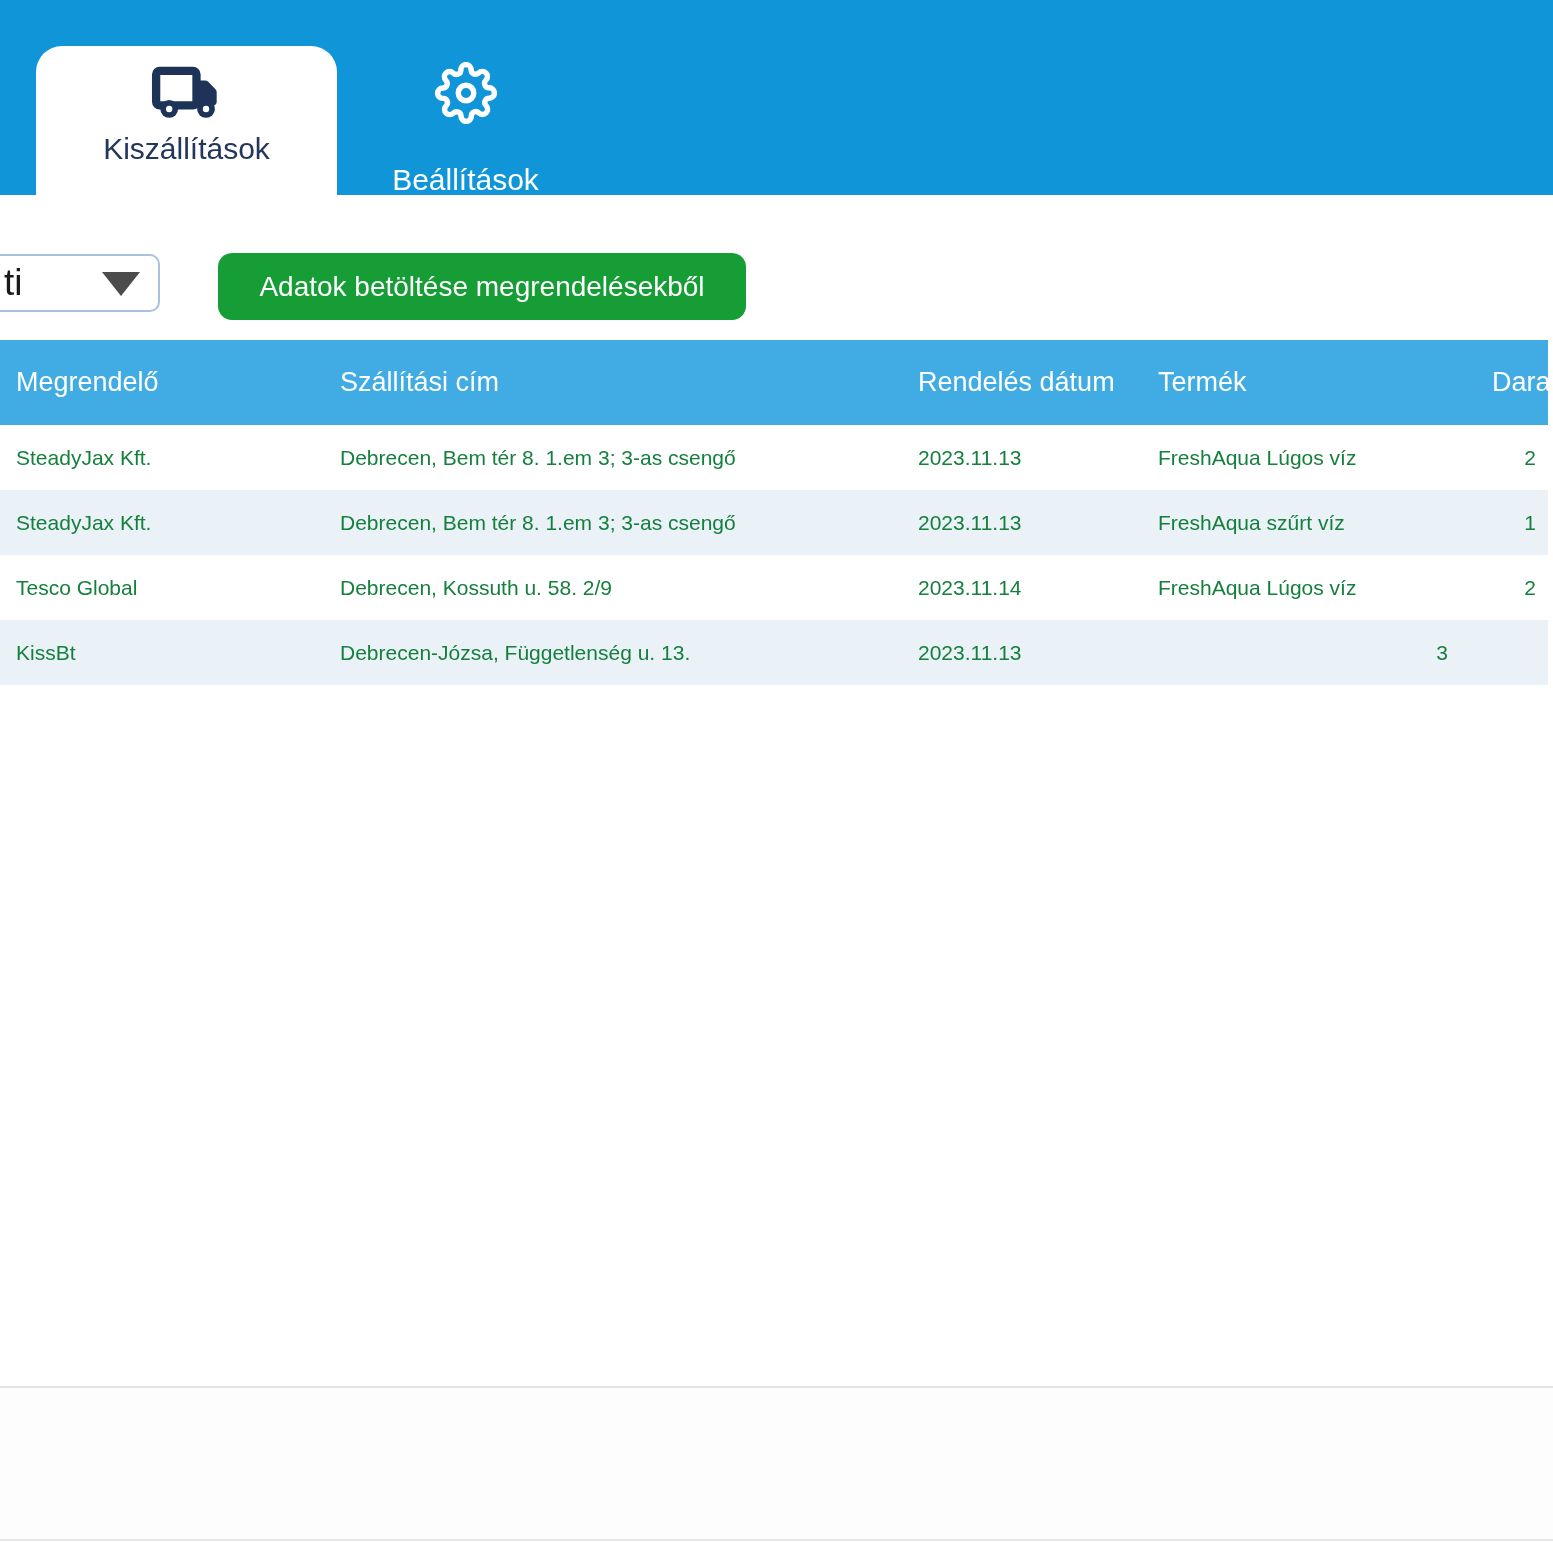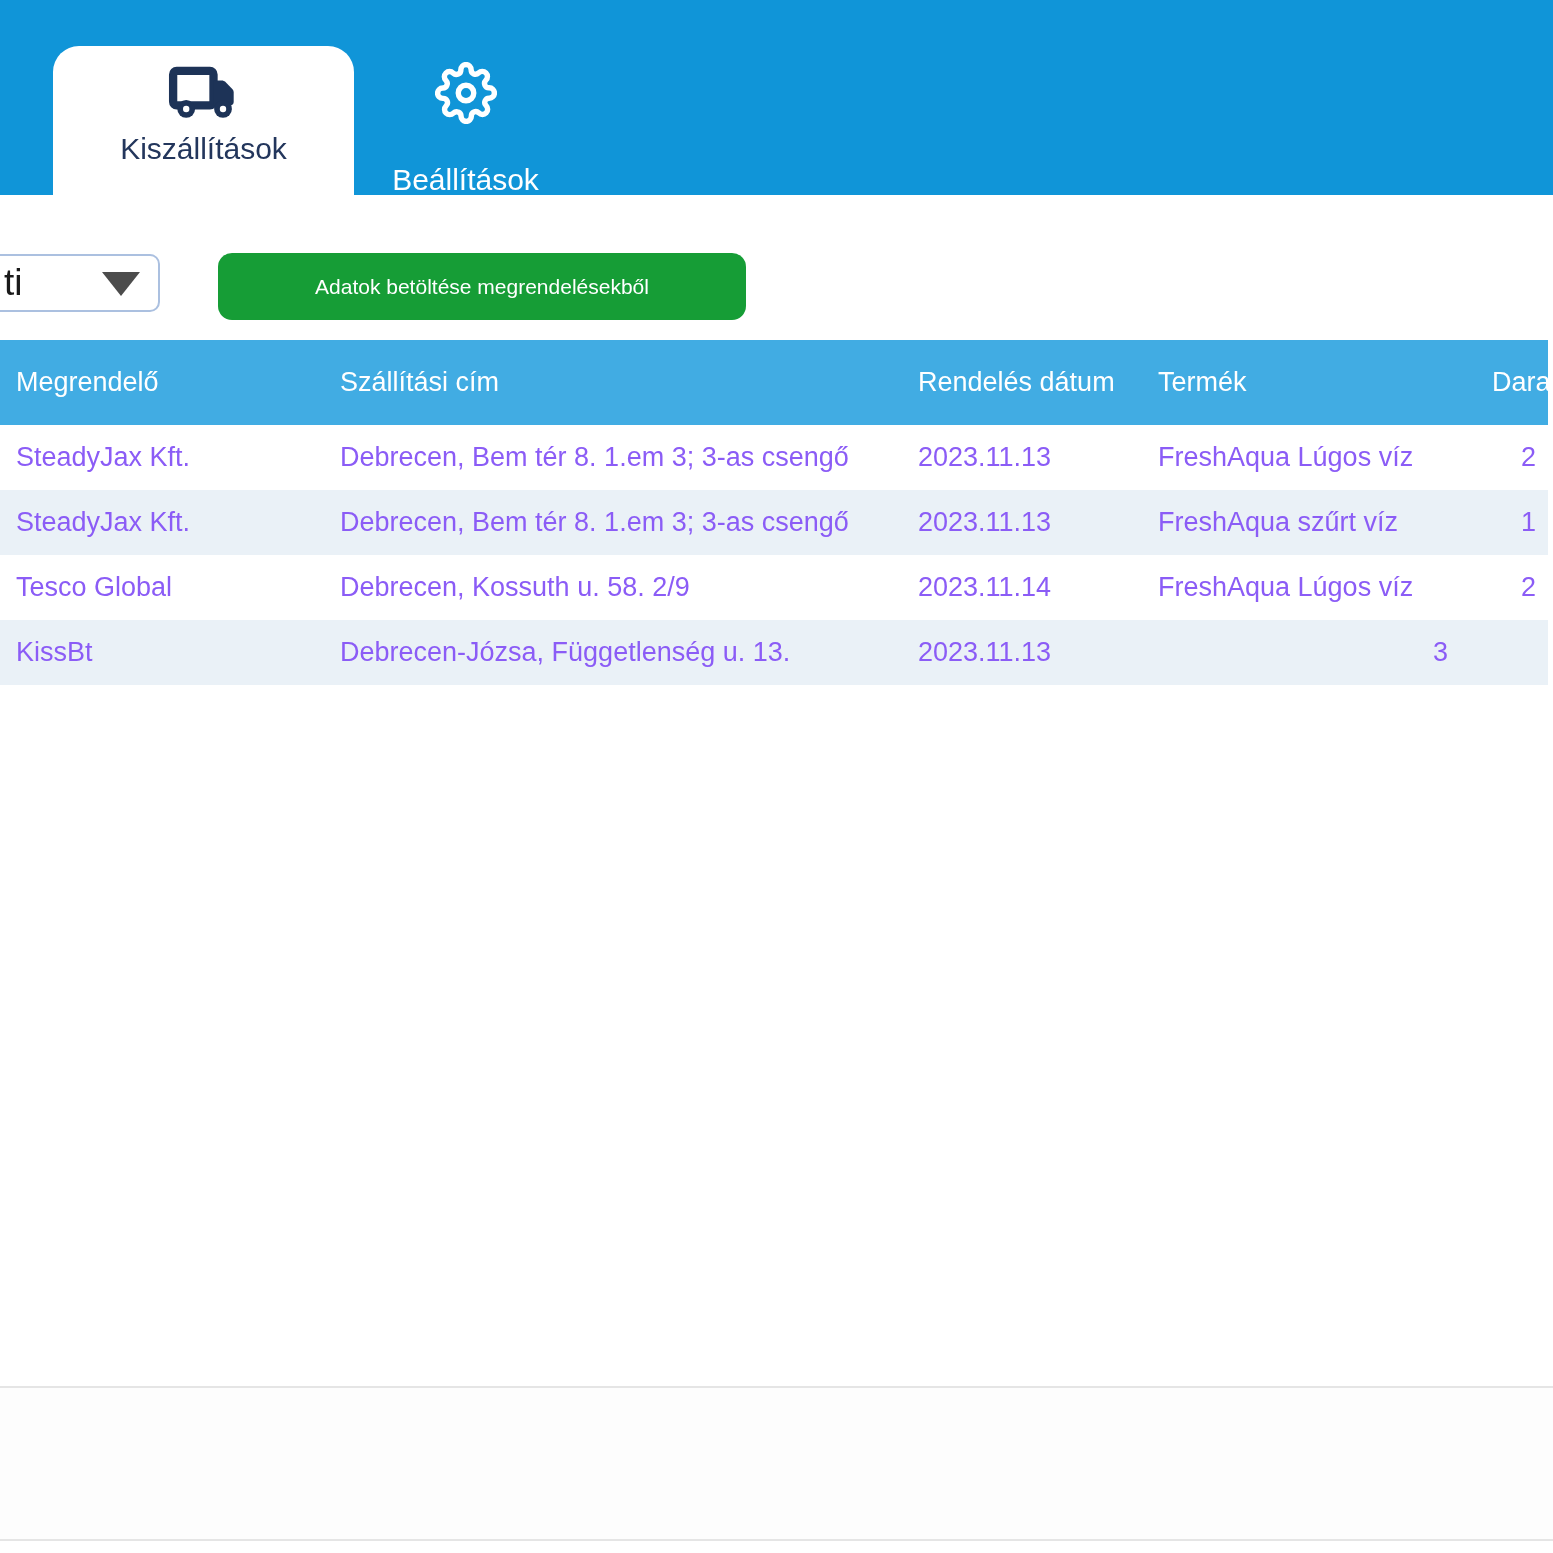--- a/index.html
+++ b/index.html
@@ -6,21 +6,21 @@
   body{
     width:1553px;height:1553px;overflow:hidden;background:#ffffff;
     font-family:"Liberation Sans","DejaVu Sans",sans-serif;position:relative;
   }
   .app{position:absolute;inset:0;}
 
   
   .topbar{position:absolute;left:0;top:0;width:1553px;height:195px;background:#1095d8;}
   .tab{position:absolute;display:flex;flex-direction:column;align-items:center;justify-content:flex-start;cursor:pointer;}
   .tab-active{
-    left:53px;top:46px;width:301px;height:149px;background:#ffffff;
+    left:36px;top:46px;width:301px;height:149px;background:#ffffff;
     border-radius:26px 26px 0 0;
   }
   .tab-active .icon-wrap{margin-top:14px;height:66px;display:flex;align-items:center;}
   .tab-active .tab-label{color:#23365c;font-size:30px;margin-top:6px;}
   .tab-inactive{left:383px;top:46px;width:165px;height:149px;background:transparent;gap:33px;}
   .tab-inactive .icon-wrap{margin-top:16px;height:66px;display:flex;align-items:center;}
   .tab-inactive .tab-label{color:#ffffff;font-size:30px;margin-top:6px;}
 
   
   .dropdown{
@@ -33,38 +33,38 @@
     font-size:37px;color:#1a1a1a;
   }
   .dd-caret{
     position:absolute;left:200px;top:16px;width:0;height:0;
     border-left:19px solid transparent;border-right:19px solid transparent;
     border-top:24px solid #4c4c4c;
   }
   .load-btn{
     position:absolute;left:218px;top:253px;width:528px;height:67px;
     background:#169d36;border:none;border-radius:14px;color:#ffffff;
-    font-size:21px;font-family:inherit;cursor:pointer;padding:0 20px;
+    font-size:28px;font-family:inherit;cursor:pointer;padding:0 20px;
   }
 
   
   .table{position:absolute;left:0;top:340px;width:1548px;overflow:hidden;}
   .trow{
     display:grid;grid-template-columns:324px 578px 240px 302px 88px;
     padding-left:16px;box-sizing:border-box;width:1548px;
   }
   .thead{background:#41ace3;height:85px;}
   .thead .cell{
     color:#ffffff;font-weight:normal;font-size:27px;line-height:85px;white-space:nowrap;
   }
   .thead .cell.qty{padding-left:32px;}
   .tbody-row{height:65px;background:#ffffff;}
   .tbody-row:nth-child(odd){background:#eaf1f7;}
   .tbody-row .cell{
-    color:#8b5cf6;font-size:27px;line-height:65px;white-space:nowrap;
+    color:#15803d;font-size:21px;line-height:65px;white-space:nowrap;
   }
   .cell.qty-val{text-align:right;padding-right:12px;}
 
   
   .footer{
     position:absolute;left:0;top:1386px;width:1553px;height:155px;
     background:#fdfdfd;border-top:2px solid #e5e5e5;border-bottom:2px solid #e5e5e5;
     box-sizing:border-box;
   }
 </style>

